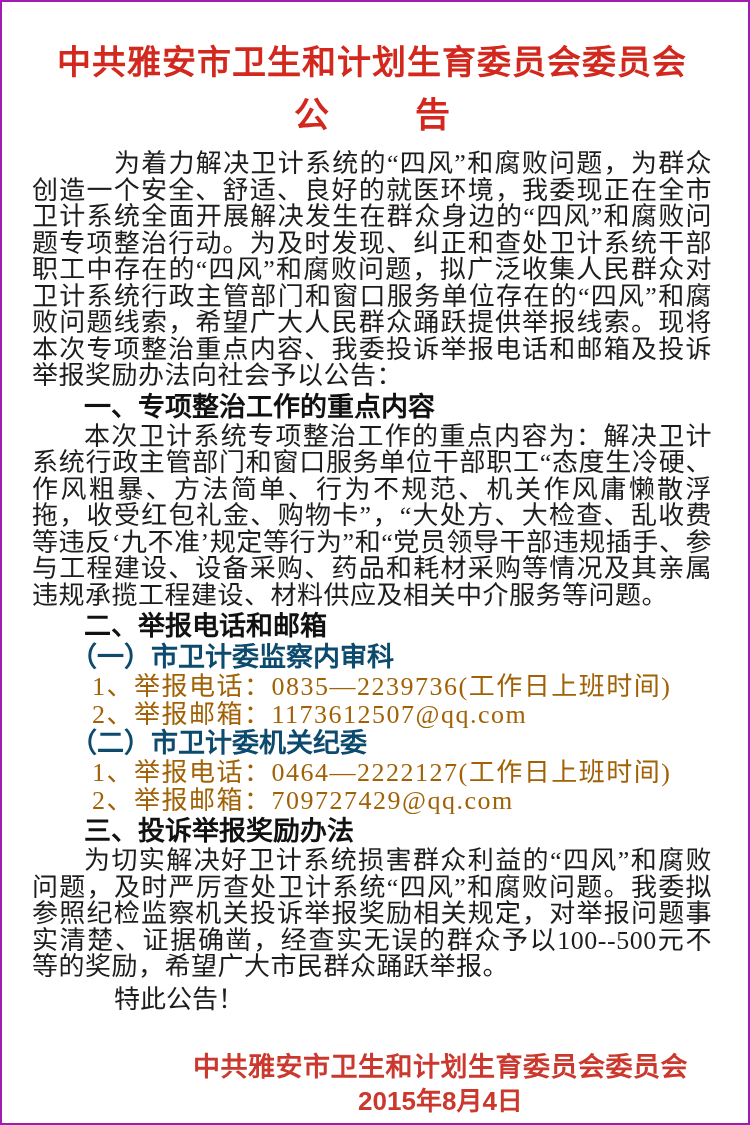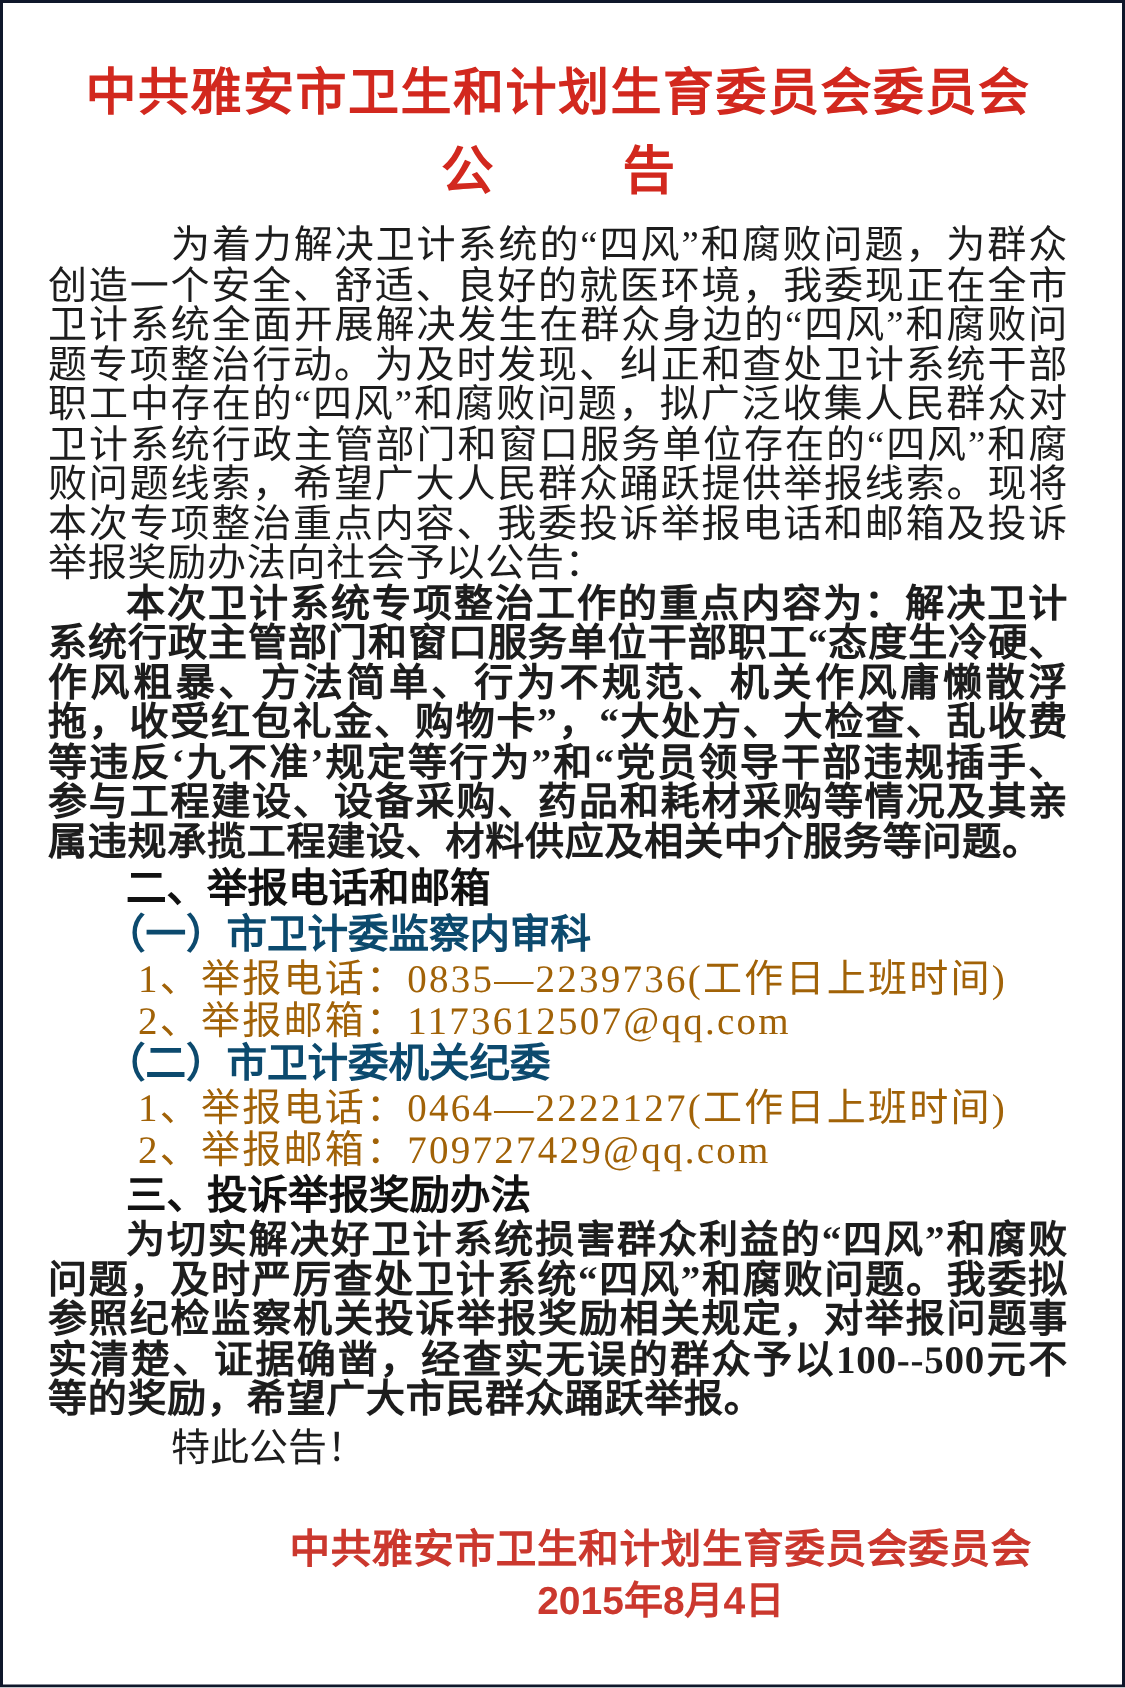--- a/index.html
+++ b/index.html
@@ -3,21 +3,21 @@
 <meta charset="utf-8">
 <style>
   html, body { margin: 0; padding: 0; background: #ffffff; }
 
   .page {
     position: relative;
     width: 750px;
     height: 1125px;
     box-sizing: border-box;
     background: #ffffff;
-    border: 2px solid #0f172a;
+    border: 2px solid #a21caf;
     overflow: hidden;
     padding: 38px 36px 0 30px;
     font-family: "Liberation Serif", "DejaVu Serif", serif;
     color: #1d1d1d;
   }
 
   
   .org-title {
     margin: 0;
     text-align: center;
@@ -43,21 +43,21 @@
   
   .body-text {
     margin: 0;
     font-size: 26px;
     line-height: 26.5px;
     text-align: justify;
     letter-spacing: 0.5px;
     color: #1d1d1d;
   }
   .intro { margin-top: 15px; text-indent: 82px; }
-  .section-body { text-indent: 52px; font-weight: bold; }
+  .section-body { text-indent: 52px; }
 
   .section-heading {
     margin: 2px 0 2px 0;
     padding-left: 52px;
     font-family: "Liberation Sans", "DejaVu Sans", sans-serif;
     font-weight: 700;
     font-size: 27px;
     line-height: 30px;
     color: #111111;
   }
@@ -105,20 +105,21 @@
 
   <h1 class="org-title">中共雅安市卫生和计划生育委员会委员会</h1>
 
   <div class="notice-title">
     <span>公</span>
     <span>告</span>
   </div>
 
   <p class="body-text intro">为着力解决卫计系统的“四风”和腐败问题，为群众创造一个安全、舒适、良好的就医环境，我委现正在全市卫计系统全面开展解决发生在群众身边的“四风”和腐败问题专项整治行动。为及时发现、纠正和查处卫计系统干部职工中存在的“四风”和腐败问题，拟广泛收集人民群众对卫计系统行政主管部门和窗口服务单位存在的“四风”和腐败问题线索，希望广大人民群众踊跃提供举报线索。现将本次专项整治重点内容、我委投诉举报电话和邮箱及投诉举报奖励办法向社会予以公告：</p>
 
+  <h2 class="section-heading">一、专项整治工作的重点内容</h2>
   <p class="body-text section-body">本次卫计系统专项整治工作的重点内容为：解决卫计系统行政主管部门和窗口服务单位干部职工“态度生冷硬、作风粗暴、方法简单、行为不规范、机关作风庸懒散浮拖，收受红包礼金、购物卡”，“大处方、大检查、乱收费等违反‘九不准’规定等行为”和“党员领导干部违规插手、参与工程建设、设备采购、药品和耗材采购等情况及其亲属违规承揽工程建设、材料供应及相关中介服务等问题。</p>
 
   <h2 class="section-heading">二、举报电话和邮箱</h2>
 
   <h3 class="sub-heading">（一）市卫计委监察内审科</h3>
   <p class="contact-line">1、举报电话：0835—2239736(工作日上班时间)</p>
   <p class="contact-line">2、举报邮箱：1173612507@qq.com</p>
 
   <h3 class="sub-heading">（二）市卫计委机关纪委</h3>
   <p class="contact-line">1、举报电话：0464—2222127(工作日上班时间)</p>

